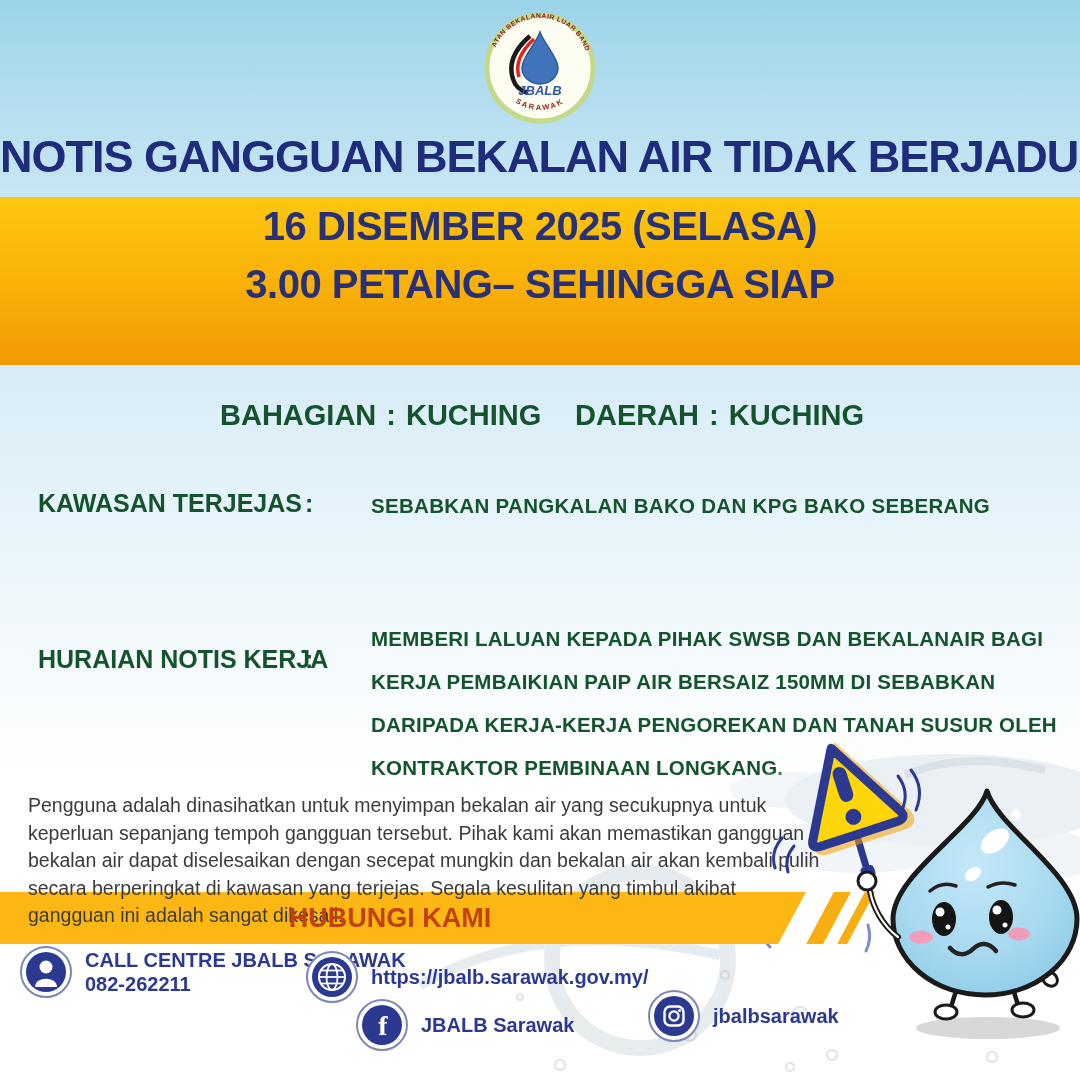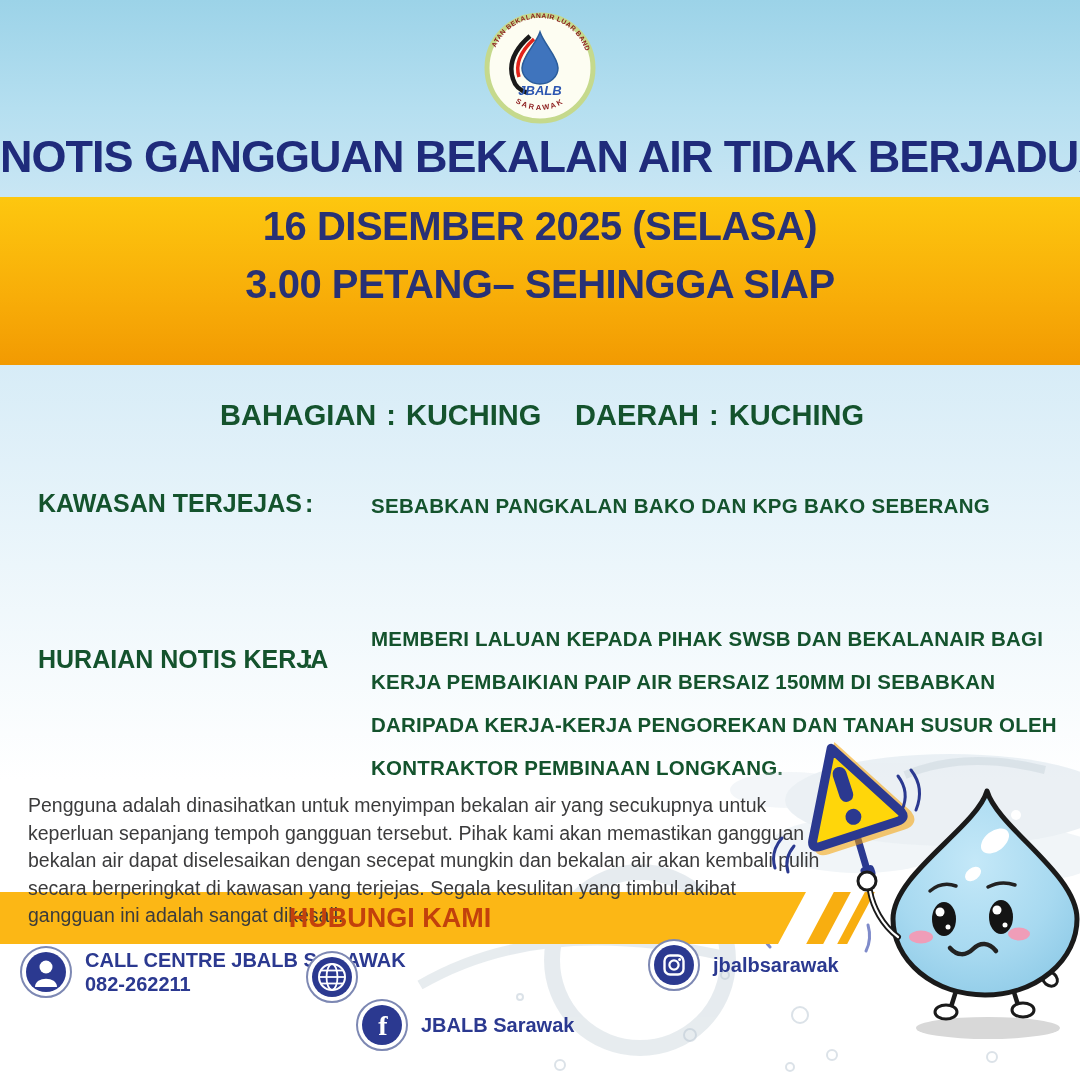--- a/index.html
+++ b/index.html
@@ -46,21 +46,21 @@
   .hubungi-text{position:absolute;left:0;top:892px;width:780px;height:48px;line-height:52px;
     text-align:center;font-size:27px;font-weight:bold;color:#c2410c;z-index:3;}
   .stripe{position:absolute;top:892px;height:52px;background:#f8ae10;transform:skewX(-28deg);z-index:2;}
   .stripe1{left:820px;width:17px;}
   .stripe2{left:851px;width:10px;}
   
   .contact{position:absolute;display:flex;align-items:center;gap:13px;z-index:3;}
   .contact-call{left:20px;top:946px;}
   .contact-web{left:306px;top:951px;}
   .contact-fb{left:356px;top:999px;}
-  .contact-ig{left:648px;top:939px;}
+  .contact-ig{left:648px;top:990px;}
   .badge{width:52px;height:52px;border-radius:50%;background:#ffffff;border:2px solid #7d88b3;
     display:flex;align-items:center;justify-content:center;box-sizing:border-box;flex:0 0 auto;}
   .badge-inner{width:40px;height:40px;border-radius:50%;background:#2b3990;
     display:flex;align-items:center;justify-content:center;}
   .contact-text{font-size:20px;font-weight:bold;color:#2b3990;line-height:24px;white-space:nowrap;}
   
   .mascot{position:absolute;left:770px;top:728px;width:310px;height:335px;z-index:4;pointer-events:none;}
 </style>
 </head>
 <body>
@@ -179,20 +179,21 @@
       <div class="badge-inner">
         <svg width="40" height="40" viewBox="-20 -20 40 40">
           <circle cx="0" cy="0" r="13" fill="none" stroke="#fff" stroke-width="2"></circle>
           <ellipse cx="0" cy="0" rx="5.5" ry="13" fill="none" stroke="#fff" stroke-width="1.8"></ellipse>
           <line x1="-13" y1="0" x2="13" y2="0" stroke="#fff" stroke-width="1.8"></line>
           <line x1="-11" y1="-6.5" x2="11" y2="-6.5" stroke="#fff" stroke-width="1.8"></line>
           <line x1="-11" y1="6.5" x2="11" y2="6.5" stroke="#fff" stroke-width="1.8"></line>
         </svg>
       </div>
     </div>
+    <div class="contact-text">https://jbalb.sarawak.gov.my/</div>
   </div>
 
   <div class="contact contact-fb">
     <div class="badge">
       <div class="badge-inner">
         <svg width="40" height="40" viewBox="-20 -20 40 40">
           <text x="1" y="10" text-anchor="middle" font-size="28" font-weight="bold" font-family="Liberation Serif, serif" fill="#fff">f</text>
         </svg>
       </div>
     </div>

